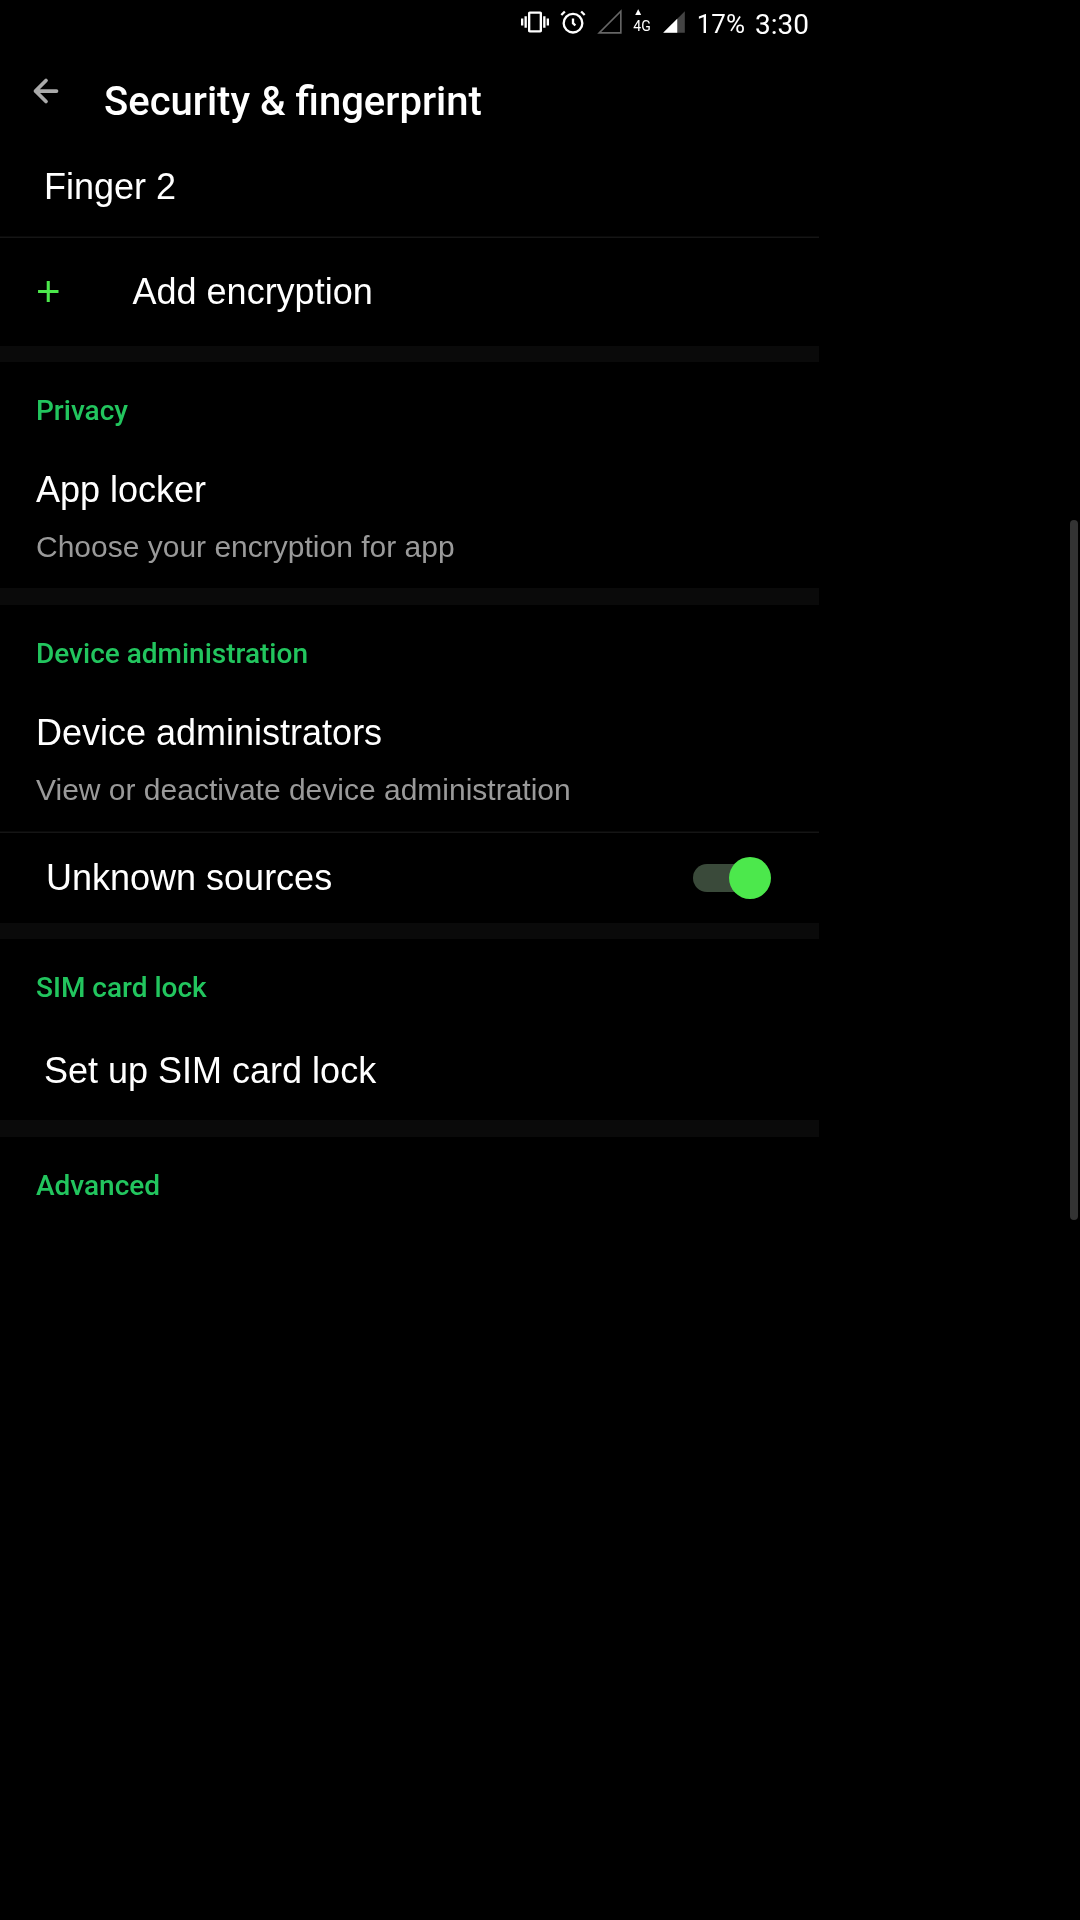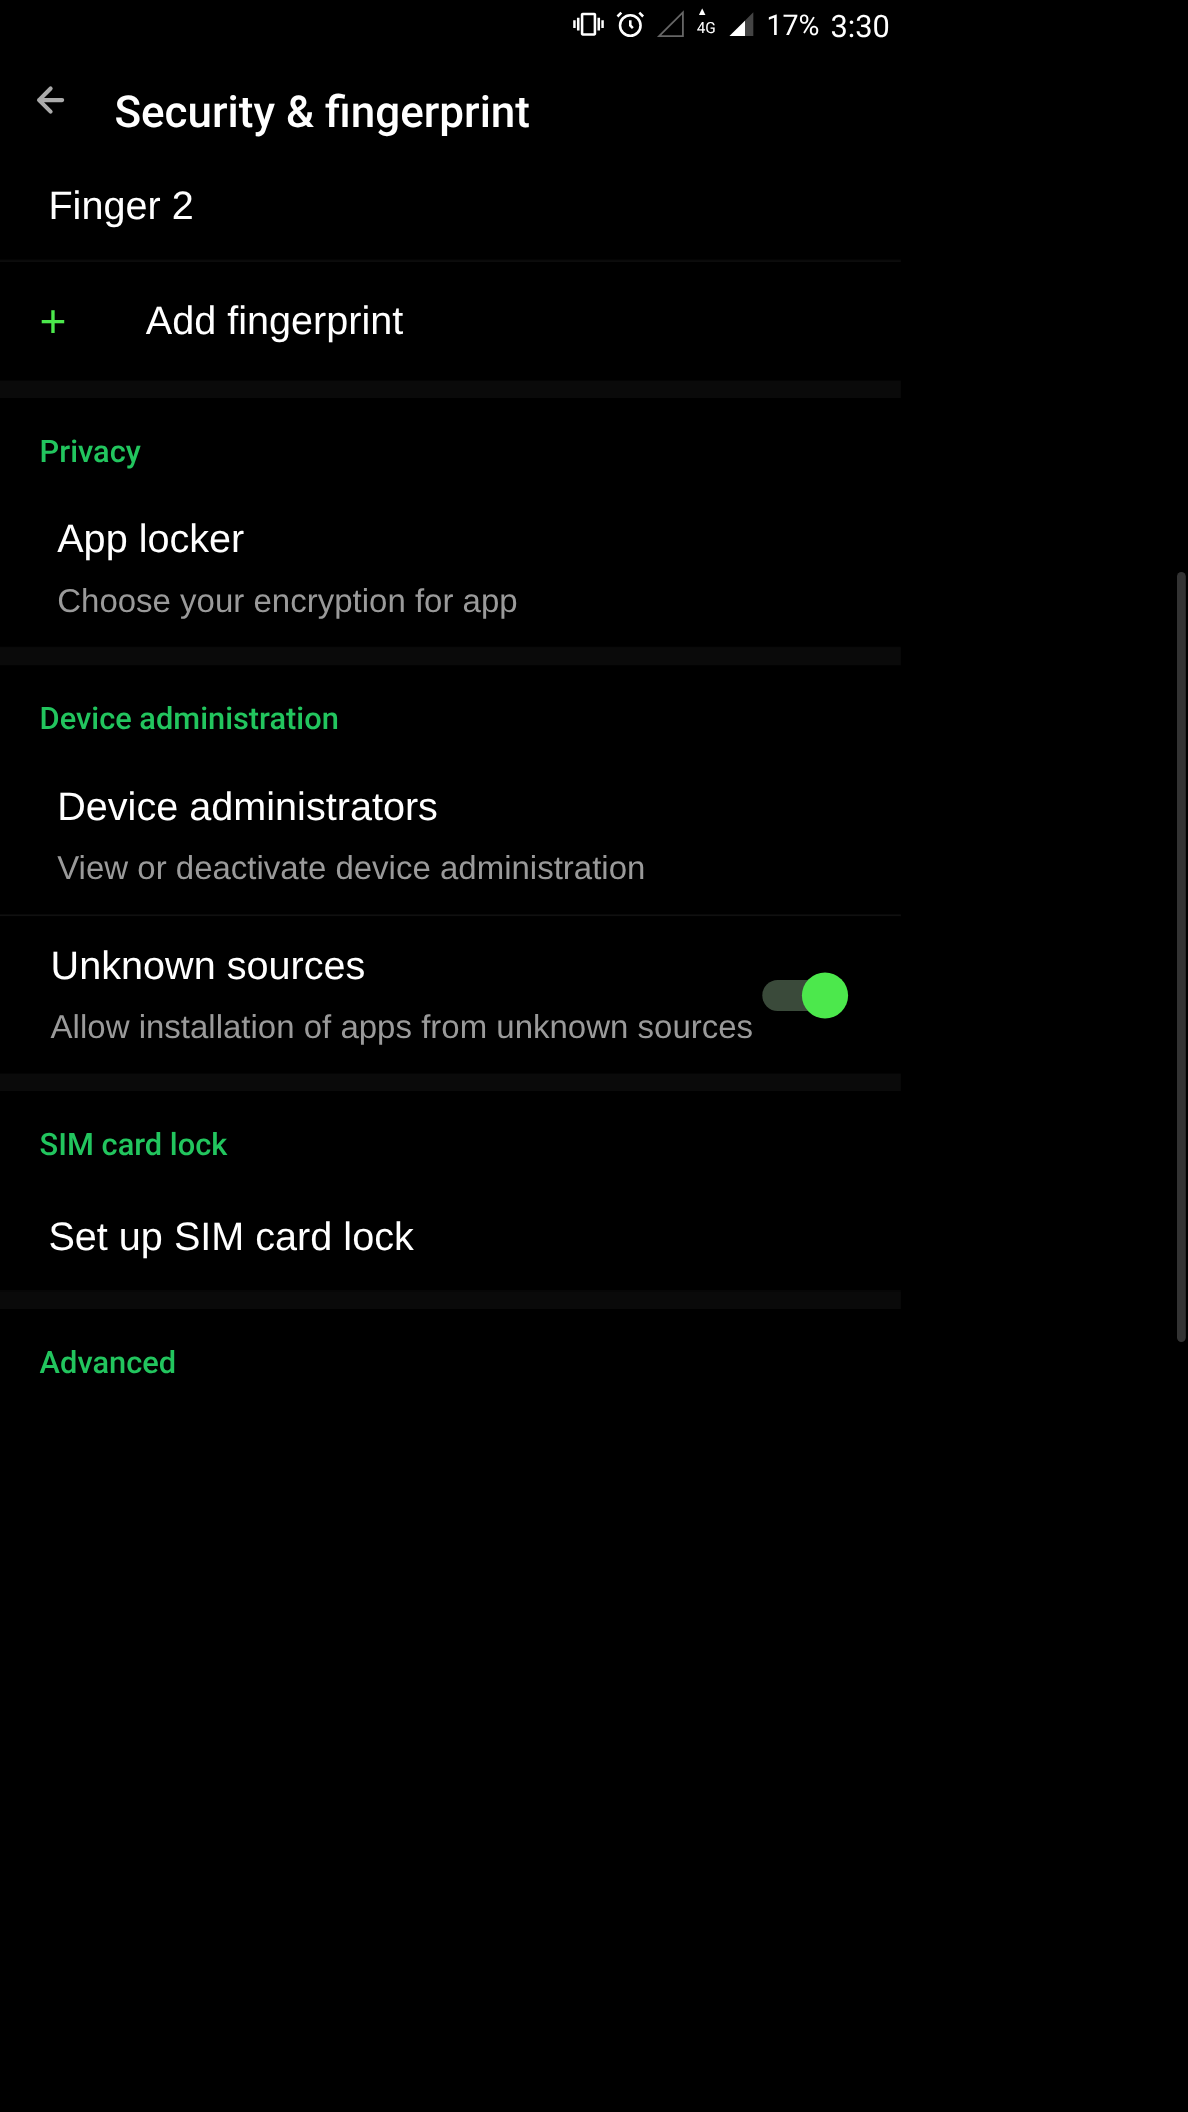--- a/index.html
+++ b/index.html
@@ -47,21 +47,21 @@
       color: #888;
     }
     .app-title {
       font-family: -apple-system, Roboto, sans-serif;
       font-size: 40px;
       font-weight: 500;
       color: #fff;
       margin-top: 16px;
     }
     .list-item {
-      padding: 24px 52px;
+      padding: 24px 36px;
       border-bottom: 1px solid #0a0a0a;
       background: #000;
     }
     .list-item.simple {
       padding: 28px 44px;
     }
     .item-title {
       font-size: 36px;
       color: #fff;
       font-weight: 400;
@@ -184,21 +184,21 @@
 </div>
 
 <div class="list-item simple">
   <div class="item-title">Finger 2</div>
 </div>
 
 <div class="divider"></div>
 
 <div class="add-item">
   <span class="plus-icon">+</span>
-  <span class="item-title">Add fingerprint</span>
+  <span class="item-title">Add encryption</span>
 </div>
 
 <div class="section-gap"></div>
 
 <div class="section-header">Privacy</div>
 
 <div class="list-item">
   <div class="item-title">App locker</div>
   <div class="item-subtitle">Choose your encryption for app</div>
 </div>
@@ -210,21 +210,20 @@
 <div class="list-item">
   <div class="item-title">Device administrators</div>
   <div class="item-subtitle">View or deactivate device administration</div>
 </div>
 
 <div class="divider"></div>
 
 <div class="toggle-item">
   <div class="toggle-content">
     <div class="item-title">Unknown sources</div>
-    <div class="item-subtitle">Allow installation of apps from unknown sources</div>
   </div>
   <div class="toggle-switch">
     <div class="toggle-knob"></div>
   </div>
 </div>
 
 <div class="section-gap"></div>
 
 <div class="section-header">SIM card lock</div>
 

